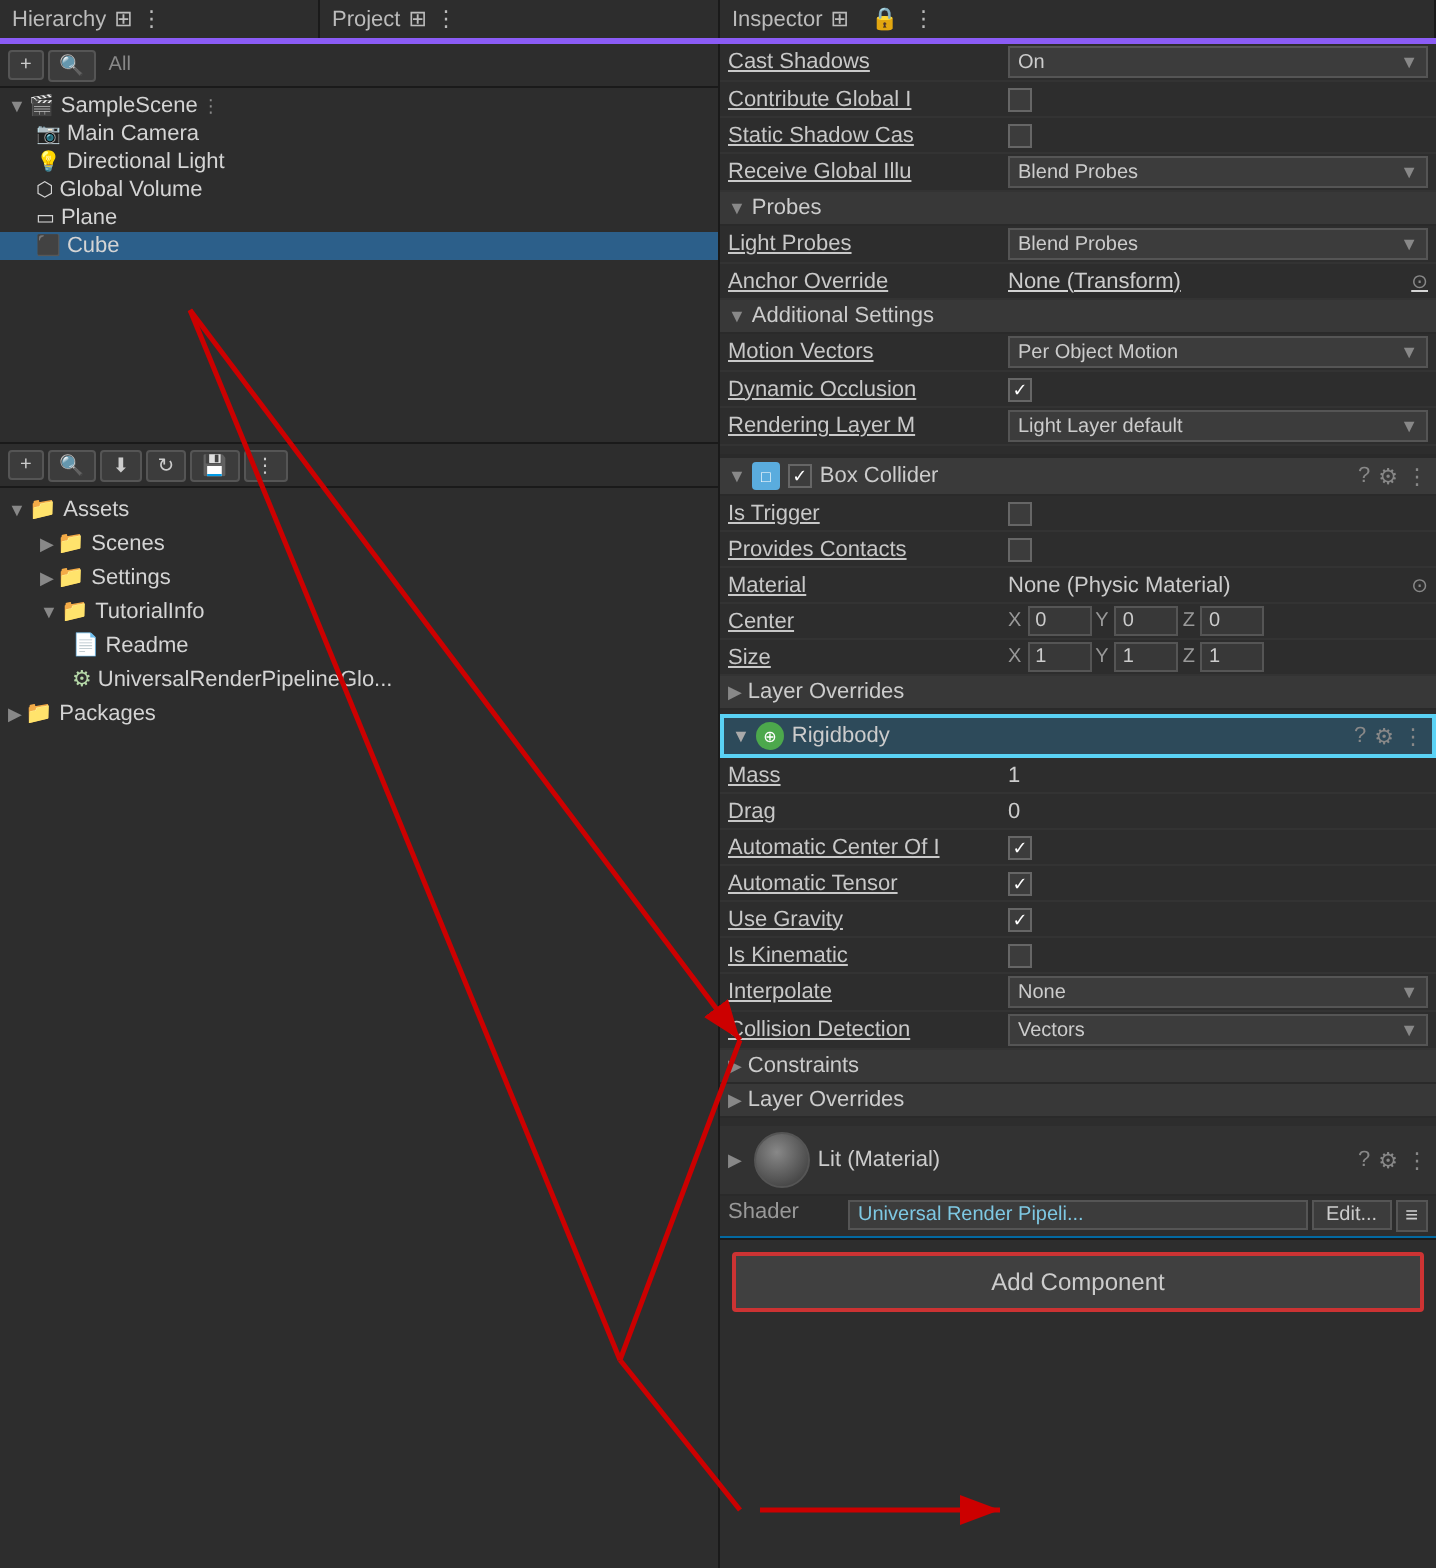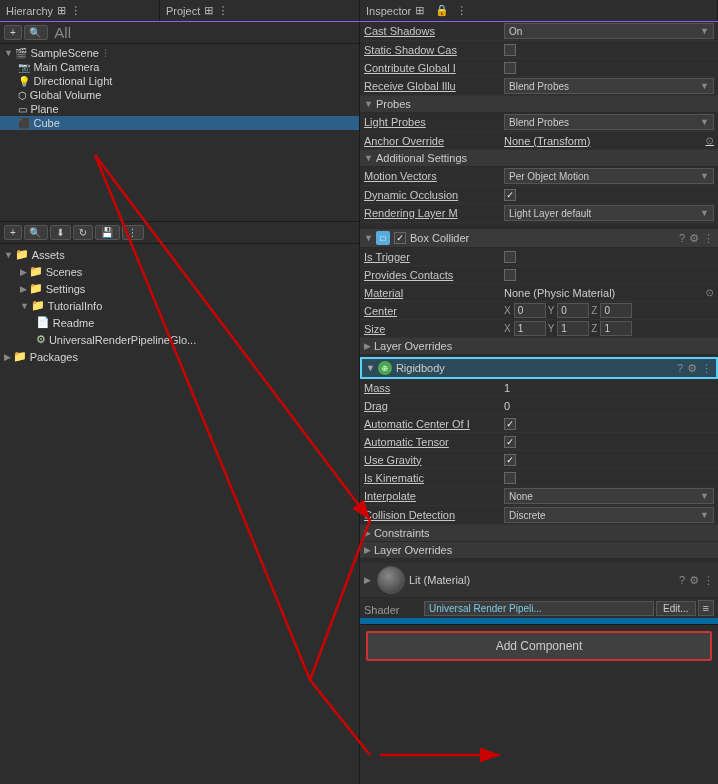--- a/index.html
+++ b/index.html
@@ -1,18 +1,18 @@
 <!DOCTYPE html>
 <html><head>
   <meta charset="utf-8">
   <style>
     * { box-sizing: border-box; margin: 0; padding: 0; }
     body { font-family: 'Segoe UI', Arial, sans-serif; font-size: 11px; background: #3c3c3c; color: #d4d4d4; width: 718px; height: 784px; overflow: hidden; display: flex; flex-direction: column; }
 
-    .top-bar { display: flex; height: 22px; background: #2d2d2d; border-bottom: 1px solid #8b5cf6; }
+    .top-bar { display: flex; height: 22px; background: #2d2d2d; border-bottom: 3px solid #8b5cf6; }
     .panel-header { display: flex; align-items: center; padding: 0 6px; border-right: 1px solid #1a1a1a; flex: 1; font-size: 11px; color: #bbb; }
     .panel-header span { margin-right: 4px; }
 
     
     .left-panels { display: flex; flex-direction: column; width: 360px; border-right: 1px solid #1a1a1a; }
 
     
     .hierarchy-panel { height: 200px; border-bottom: 1px solid #1a1a1a; background: #2d2d2d; overflow: hidden; }
     .hierarchy-toolbar { display: flex; align-items: center; height: 22px; background: #2d2d2d; padding: 0 4px; border-bottom: 1px solid #1a1a1a; gap: 2px; }
     .toolbar-btn { background: #3c3c3c; border: 1px solid #555; color: #ccc; padding: 1px 5px; font-size: 10px; cursor: pointer; border-radius: 2px; }
@@ -61,21 +61,21 @@
     .component-title { font-size: 11px; color: #ccc; font-weight: normal; flex: 1; }
     .component-actions { display: flex; gap: 4px; color: #888; margin-left: auto; }
 
     .add-component-bar { padding: 6px; border-top: 1px solid #1a1a1a; background: #2d2d2d; }
     .add-component-btn { width: 100%; background: #404040; border: 2px solid #cc3333; color: #ccc; font-size: 12px; padding: 6px; cursor: pointer; text-align: center; border-radius: 2px; }
 
     .material-row { display: flex; align-items: center; padding: 3px 4px; background: #323232; border-bottom: 1px solid #2a2a2a; gap: 4px; }
     .material-sphere { width: 28px; height: 28px; border-radius: 50%; background: radial-gradient(circle at 40% 35%, #888, #333); border: 1px solid #555; }
     .material-name { font-size: 11px; color: #ccc; flex: 1; }
     .material-actions { display: flex; gap: 4px; color: #888; }
-    .shader-row { display: flex; align-items: flex-end; padding: 2px 4px; background: #2d2d2d; border-bottom: 6px solid #0369a1; }
+    .shader-row { display: flex; align-items: flex-start; padding: 2px 4px; background: #2d2d2d; border-bottom: 1px solid #0369a1; }
     .shader-label { color: #999; font-size: 11px; width: 60px; }
     .shader-value { background: #3c3c3c; border: 1px solid #555; color: #7ec8e3; font-size: 10px; padding: 1px 4px; flex: 1; cursor: pointer; }
     .shader-edit { background: #3c3c3c; border: 1px solid #555; color: #ccc; font-size: 10px; padding: 1px 6px; cursor: pointer; margin-left: 2px; }
 
     
     .svg-overlay { position: absolute; top: 0; left: 0; pointer-events: none; }
 
     .wrapper { position: relative; display: flex; flex-direction: column; width: 718px; height: 784px; overflow: hidden; }
 
     .panels-row { display: flex; flex: 1; overflow: hidden; }
@@ -117,21 +117,21 @@
   </div>
 
   <div class="panels-row">
 
     <div class="left-panels">
 
       <div class="hierarchy-panel">
         <div class="hierarchy-toolbar">
           <button class="toolbar-btn">+</button>
           <button class="toolbar-btn">🔍</button>
-          <span style="color:#888; font-size:15px; margin-left:4px;">All</span>
+          <span style="color:#888; font-size:10px; margin-left:4px;">All</span>
         </div>
         <div class="hierarchy-tree">
           <div class="tree-item">
             <div class="tree-indent" style="width:4px;"></div>
             <span class="tree-arrow">▼</span>
             <span class="tree-icon">🎬</span>
             <span class="tree-label">SampleScene</span>
             <span style="margin-left:2px; color:#888; font-size:9px;">⋮</span>
           </div>
           <div class="tree-item">
@@ -216,28 +216,28 @@
           <div class="prop-label">Cast Shadows</div>
           <div class="prop-value">
             <div class="prop-dropdown">
               <span>On</span>
               <span class="arrow">▼</span>
             </div>
           </div>
         </div>
 
         <div class="prop-row">
+          <div class="prop-label">Contribute Global I</div>
+          <div class="prop-value">
+            <div class="prop-checkbox"></div>
+          </div>
+        </div>
+
+        <div class="prop-row">
           <div class="prop-label">Static Shadow Cas</div>
-          <div class="prop-value">
-            <div class="prop-checkbox"></div>
-          </div>
-        </div>
-
-        <div class="prop-row">
-          <div class="prop-label">Contribute Global I</div>
           <div class="prop-value">
             <div class="prop-checkbox"></div>
           </div>
         </div>
 
         <div class="prop-row">
           <div class="prop-label">Receive Global Illu</div>
           <div class="prop-value">
             <div class="prop-dropdown">
               <span>Blend Probes</span>
@@ -430,21 +430,21 @@
               <span>None</span>
               <span class="arrow">▼</span>
             </div>
           </div>
         </div>
 
         <div class="prop-row">
           <div class="prop-label">Collision Detection</div>
           <div class="prop-value">
             <div class="prop-dropdown">
-              <span>Discrete</span>
+              <span>Vectors</span>
               <span class="arrow">▼</span>
             </div>
           </div>
         </div>
 
         <div class="section-header">
           <span class="section-arrow">▶</span>
           <span class="section-label">Constraints</span>
         </div>
 

